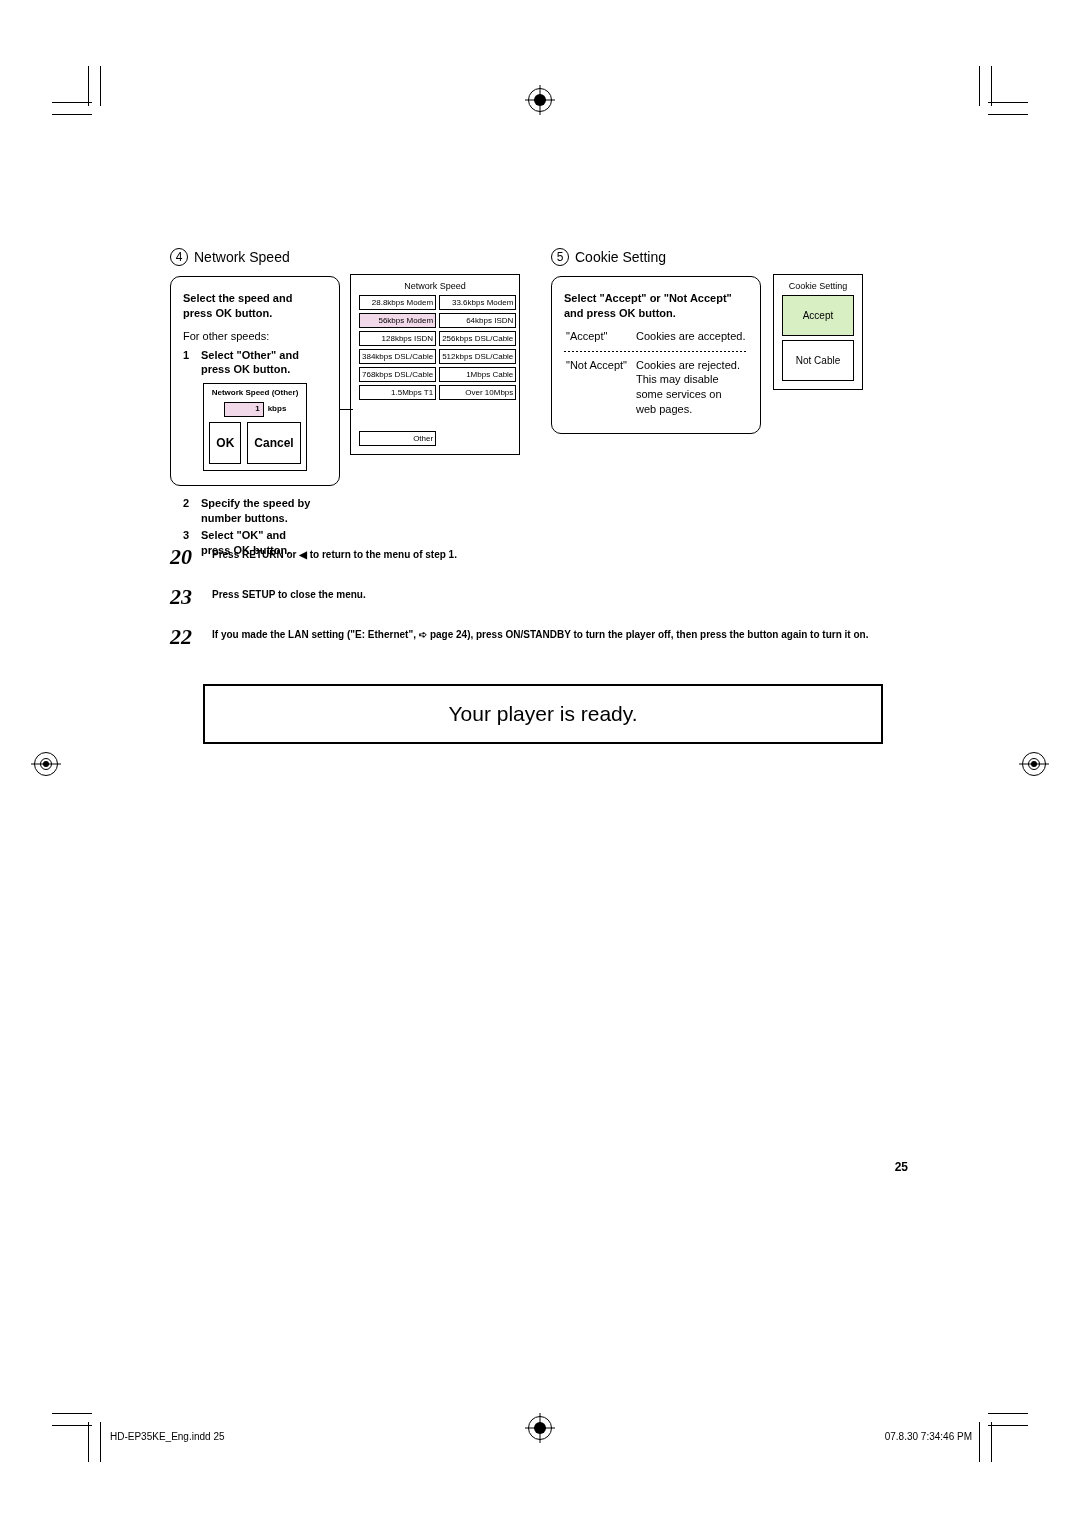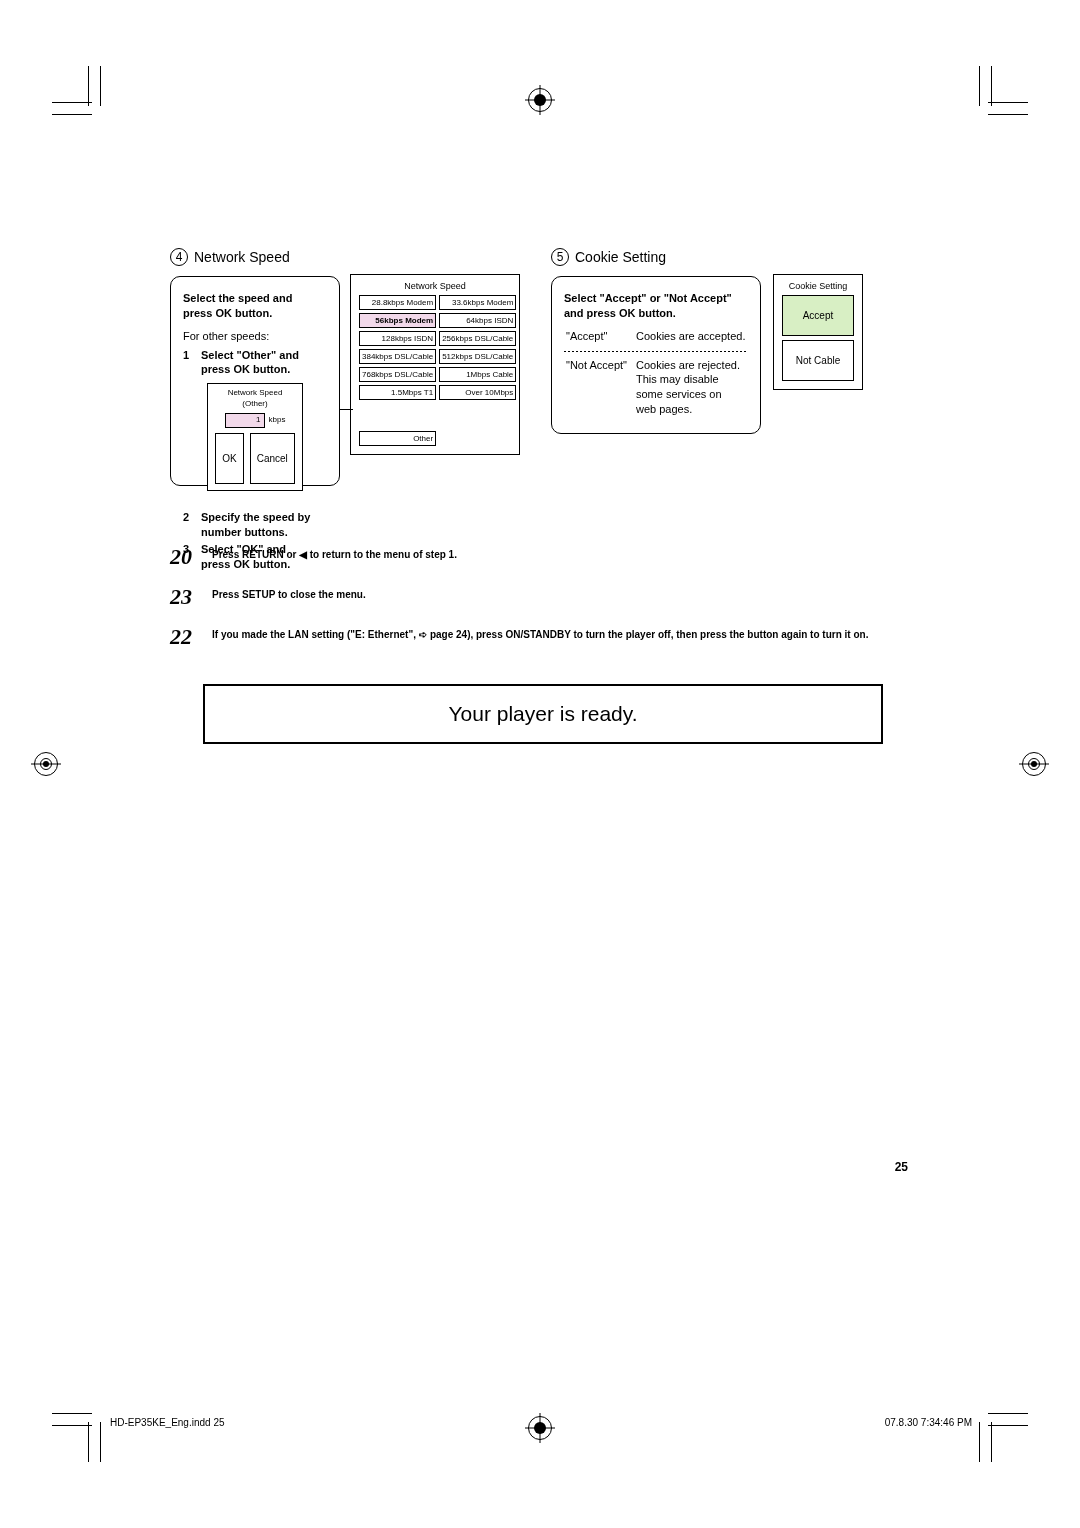--- a/index.html
+++ b/index.html
@@ -89,35 +89,36 @@
     gap: 3px;
   }
   .speed-grid .cell {
     border: 1px solid #000;
     font-size: 8px;
     padding: 2px 2px;
     white-space: nowrap;
     background:#fff;
     text-align:right;
   }
-  .speed-grid .cell.selected { background: #f2d9ea; font-weight: bold; }
+  .speed-grid .cell.selected { background: #f2d9ea; }
 
   .other-panel {
-    width: 96px;
-    margin: 6px auto 19px;
+    width: 104px;
+    margin: 6px auto 25px;
     border:1px solid #000;
     padding:4px 6px 6px;
     font-size:8px;
     text-align:center;
     background:#fff;
+    font-weight:bold;
   }
   .other-panel .row1{ display:flex; justify-content:center; align-items:center; gap:4px; margin:3px 0 5px;}
   .other-panel .valbox{ border:1px solid #000; background:#f2d9ea; width:40px; text-align:right; padding:1px 3px; font-size:8px;}
   .other-panel .btnrow{ display:flex; justify-content:center; gap:6px;}
-  .other-panel .btn{ border:1px solid #000; padding:18px 6px; font-size:10px; background:#fff;}
+  .other-panel .btn{ border:1px solid #000; padding:12px 6px; font-size:12px; background:#fff;}
 
   .cookie-panel { width: 90px; margin-top:0px;}
   .cookie-panel .opt { border:1px solid #000; padding:14px 4px; font-size:10px; margin-top:4px; background:#fff;}
   .cookie-panel .opt.sel{ background:#d8efc4;}
 
   .defs-table { width:100%; font-size:11px; border-collapse:collapse; margin-top:4px;}
   .defs-table td { vertical-align:top; padding:4px 2px;}
   .defs-table tr + tr td { border-top: 0; }
   .defs-table .sep td{ height:6px; padding:0; position:relative;}
   .defs-table .sep td::before{
@@ -152,21 +153,21 @@
     top: 912px;
     font-size: 12px;
     font-weight: bold;
     text-align: center;
   }
 
   .footer {
     position: absolute;
     left: 110px;
     right: 108px;
-    bottom: 100px;
+    bottom: 86px;
     display:flex;
     justify-content:space-between;
     font-size: 10px;
     color:#000;
   }
   
   .leader { position:absolute; height:1px; background:#000; }
 
   
   .tick { position:absolute; background:#000;}

